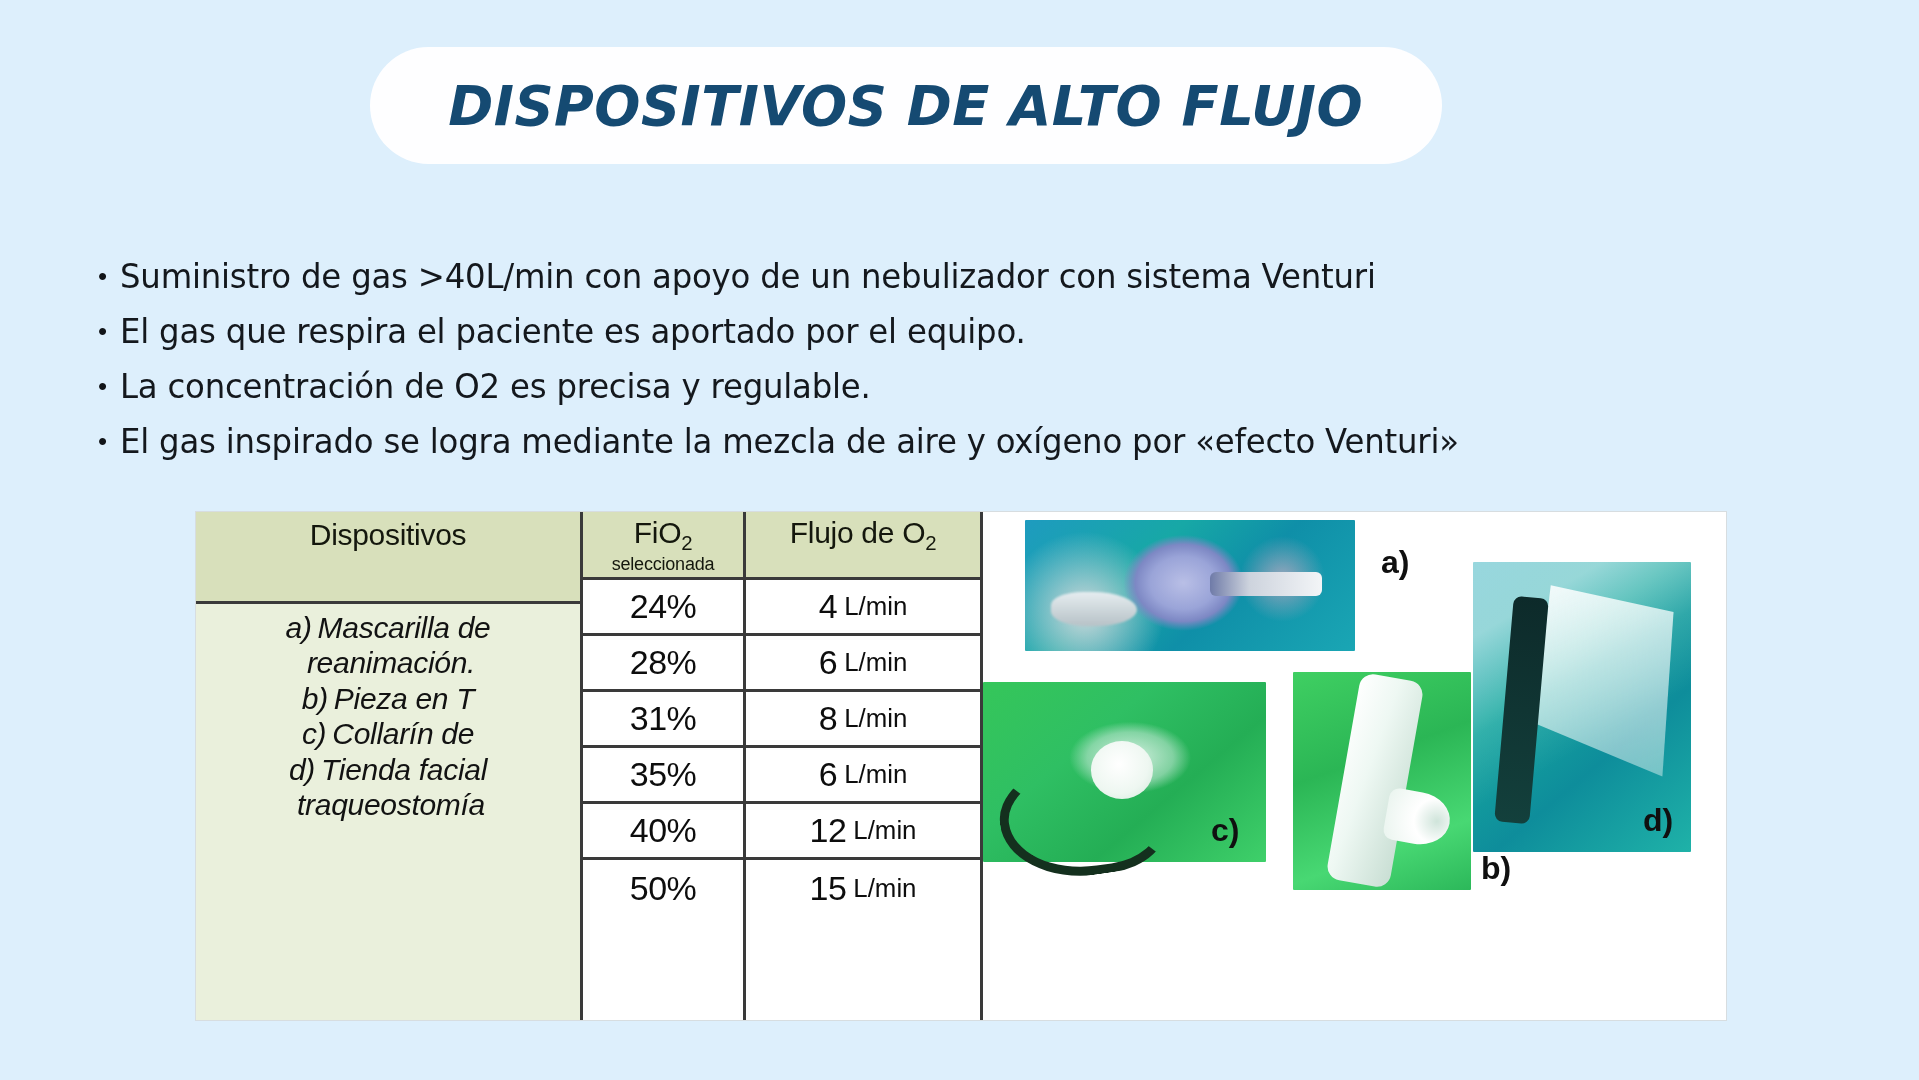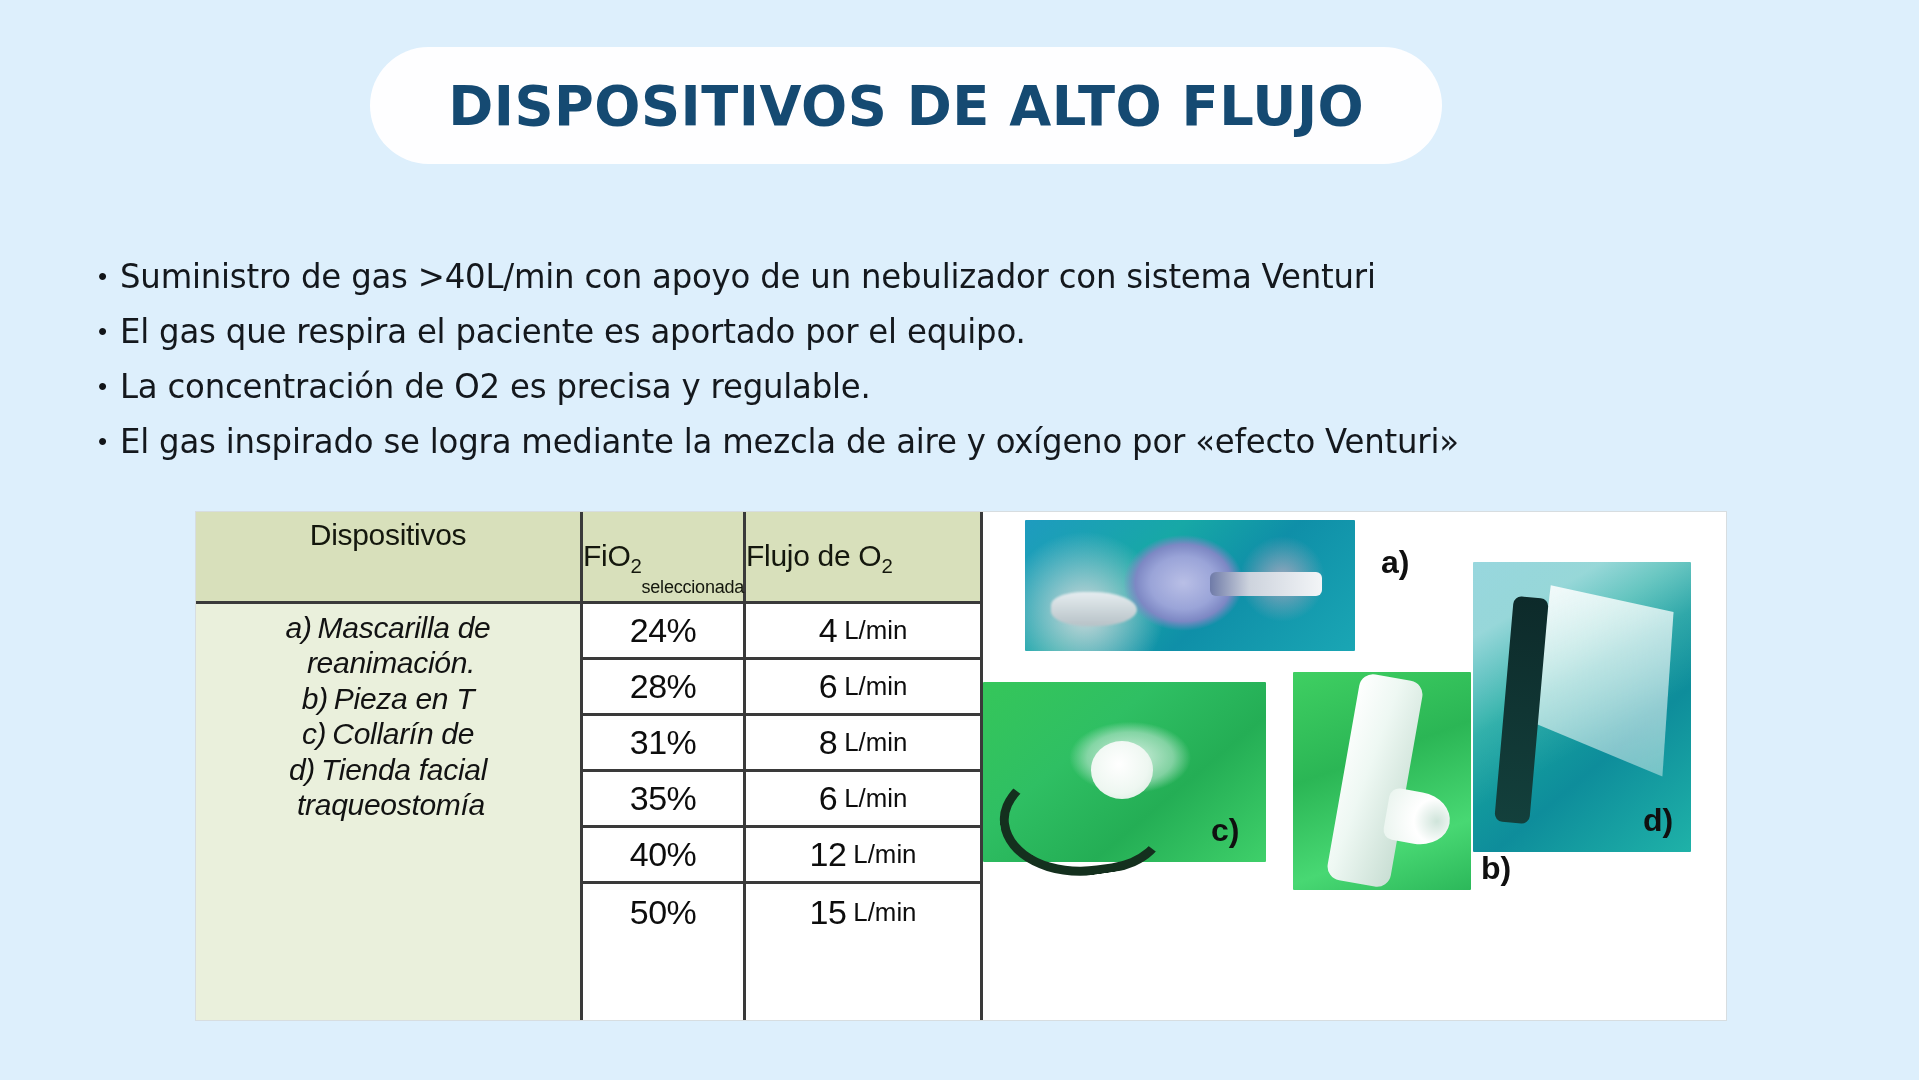--- a/index.html
+++ b/index.html
@@ -21,20 +21,21 @@
     left: 370px;
     top: 47px;
     width: 1072px;
     height: 117px;
     background: #fefeff;
     border-radius: 60px;
     display: flex;
     align-items: center;
     justify-content: center;
     box-shadow: 0 0 0 0 rgba(0,0,0,0);
+    font-style: italic;
   }
   #title-text {
     font-family: "DejaVu Sans", sans-serif;
     font-weight: bold;
     font-size: 56px;
     letter-spacing: 0.5px;
     color: #154a72;
     white-space: nowrap;
     transform: scaleX(0.97);
   }
@@ -177,26 +178,26 @@
     background: #ffffff;
   }
   .col-flujo {
     flex: 1 1 auto;
     box-sizing: border-box;
     display: flex;
     flex-direction: column;
     background: #ffffff;
   }
   .col-fio2 .hdr, .col-flujo .hdr {
-    height: 92px;
+    height: 68px;
     background: #d8e0bb;
     border-bottom: 3px solid #3a3a3a;
     box-sizing: border-box;
     display: flex;
-    flex-direction: row;
+    flex-direction: column;
     align-items: center;
     justify-content: flex-start;
     padding-top: 5px;
     font-size: 30px;
     color: #14170d;
     letter-spacing: -0.3px;
   }
   .hdr-main { line-height: 1.05; }
   .hdr-main sub { font-size: 0.68em; }
   .hdr-sub {

